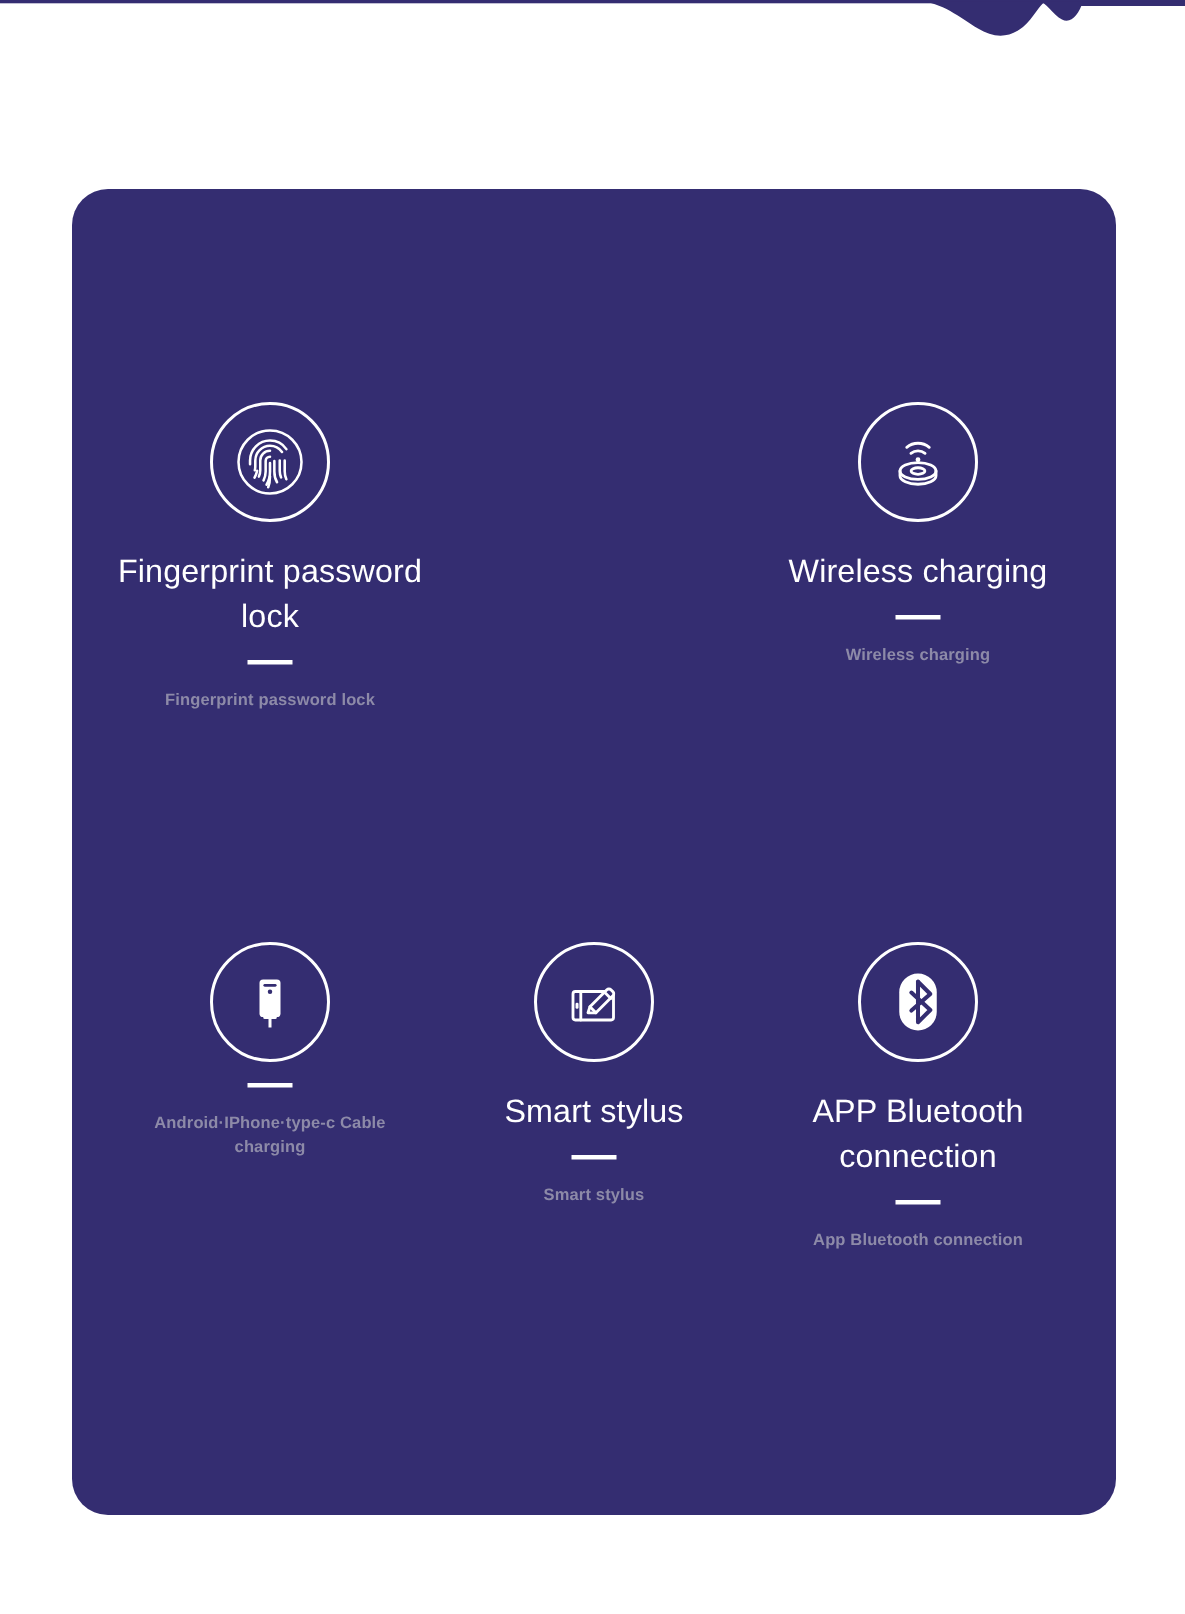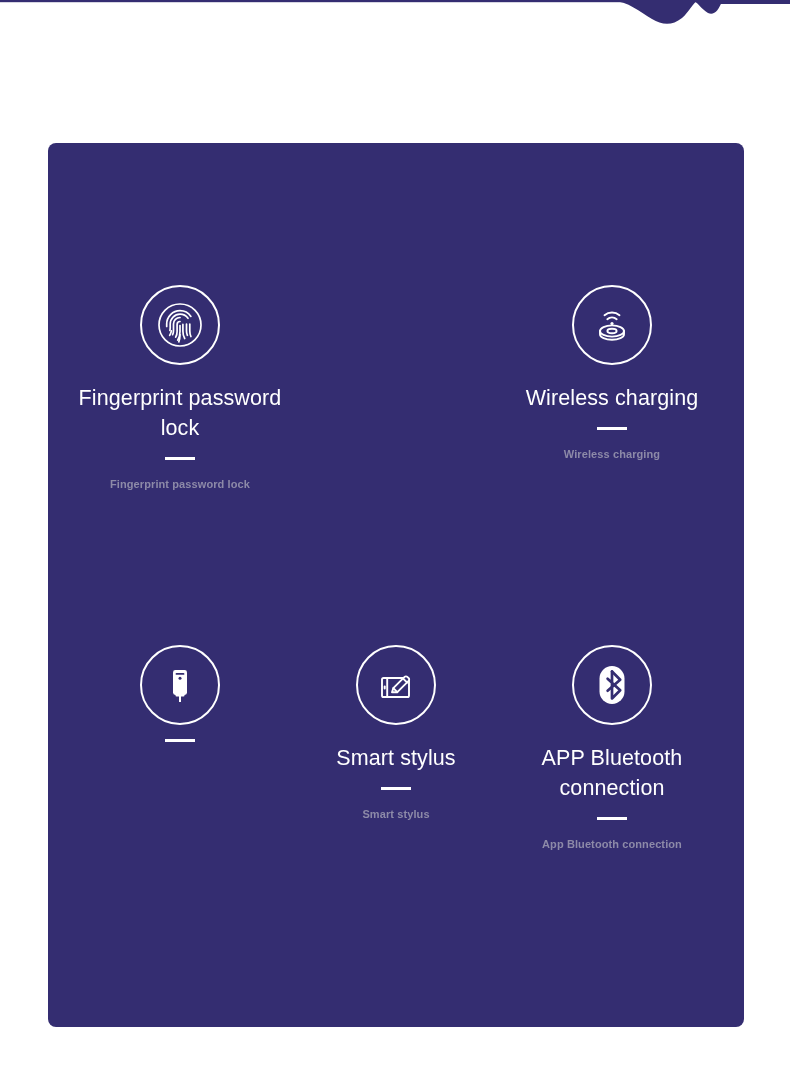--- a/index.html
+++ b/index.html
@@ -23,25 +23,25 @@
     left: 0;
     width: 790px;
     height: 40px;
     pointer-events: none;
   }
 
   
   .feature-card {
     position: absolute;
     left: 48px;
-    top: 143px;
+    top: 126px;
     width: 696px;
     height: 884px;
     background: #342D71;
-    border-radius: 8px;
+    border-radius: 24px;
     box-sizing: border-box;
   }
 
   .grid {
     position: absolute;
     left: 0;
     top: 0;
     width: 100%;
     height: 100%;
   }
@@ -171,20 +171,21 @@
         <div class="icon-ring">
           <svg width="50" height="50" viewBox="0 0 50 50" xmlns="http://www.w3.org/2000/svg">
             <rect x="18" y="10" width="14" height="25" rx="2.4" fill="#ffffff"></rect>
             <rect x="20.6" y="13" width="8.8" height="1.8" rx="0.9" fill="#342D71"></rect>
             <circle cx="25" cy="18.2" r="1.5" fill="#342D71"></circle>
             <rect x="24" y="35" width="2" height="7" fill="#ffffff"></rect>
             <rect x="20.5" y="34.2" width="9" height="2.2" rx="1" fill="#ffffff"></rect>
           </svg>
         </div>
         <div class="divider"></div>
+        <div class="feature-sub">Android·IPhone·type-c Cable charging</div>
       </div>
 
       <div class="feature">
         <div class="icon-ring">
           <svg width="50" height="50" viewBox="0 0 50 50" fill="none" stroke="#ffffff" stroke-width="1.9" stroke-linejoin="round" stroke-linecap="round">
             <rect x="11" y="18" width="27" height="19" rx="1.6"></rect>
             <path d="M16.2 18v19"></path>
             <rect x="12.7" y="25.5" width="2" height="4" rx="0.9" fill="#ffffff" stroke="none"></rect>
             <path d="M21 32.2l1.3-4 11.3-11.3a1.9 1.9 0 0 1 2.7 0l1.3 1.3a1.9 1.9 0 0 1 0 2.7L26.3 32.2 21 32.2z" fill="#342D71"></path>
             <path d="M32.2 18.6l4 4"></path>

